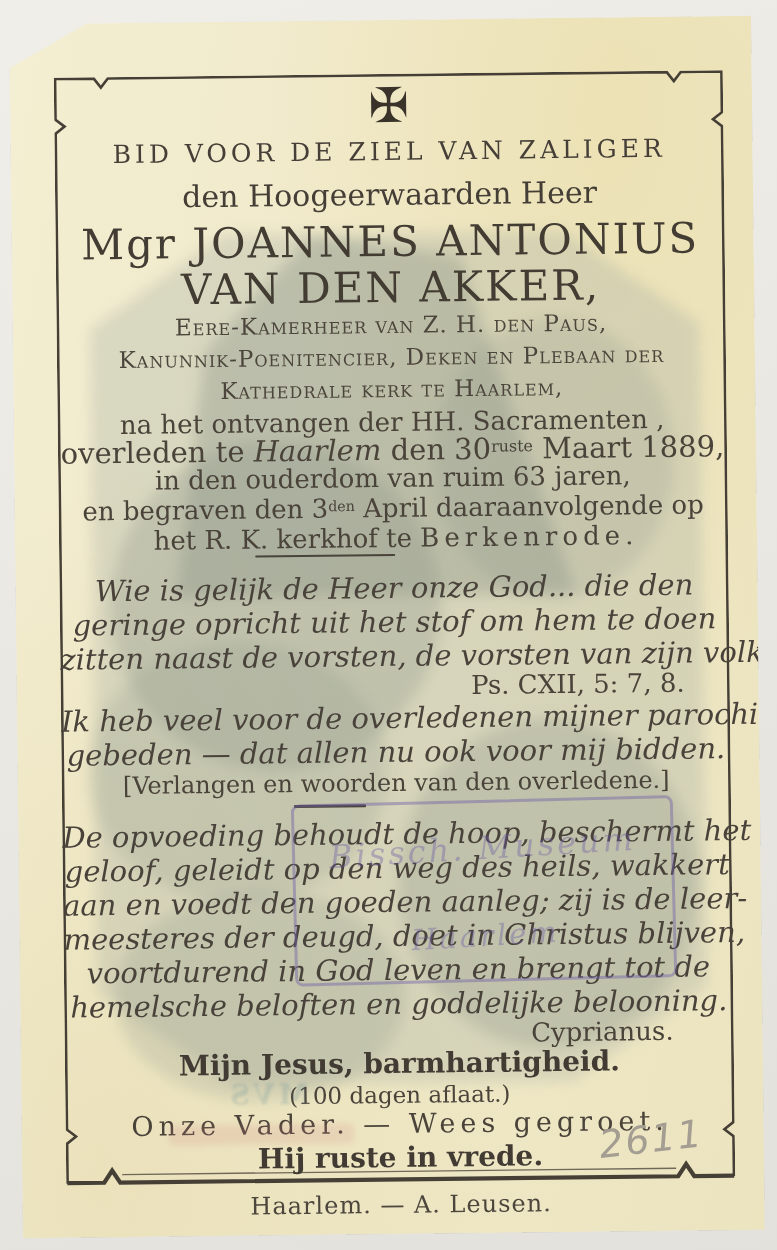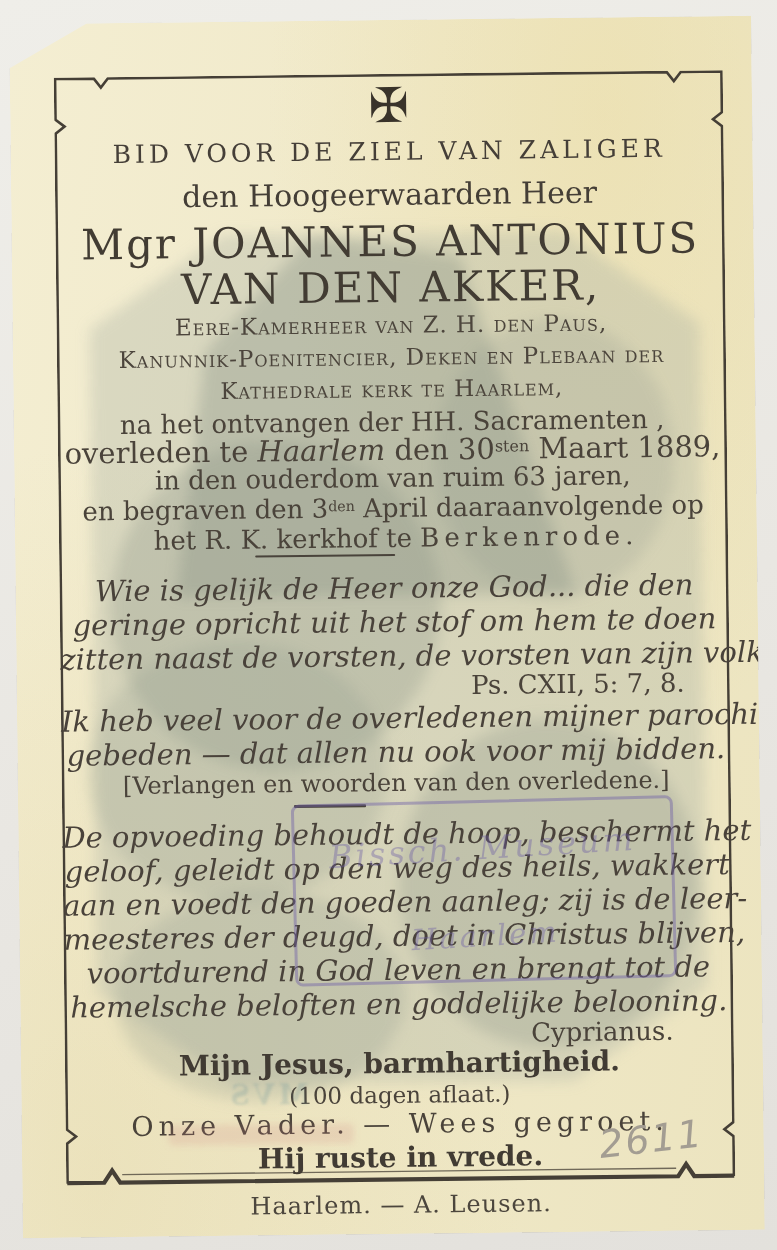--- a/index.html
+++ b/index.html
@@ -133,21 +133,21 @@
     <div class="line name" style="top:198px">Mgr JOANNES ANTONIUS</div>
     <div class="line name" style="top:244px">VAN DEN AKKER,</div>
 
     <div class="line title-sc" style="top:292px">Eere-Kamerheer van Z. H. den Paus,</div>
     <div class="line title-sc" style="top:324px">Kanunnik-Poenitencier, Deken en Plebaan der</div>
     <div class="line title-sc" style="top:356px">Kathedrale kerk te Haarlem,</div>
 
     <div class="line dn" style="top:388px">na het ontvangen der HH. Sacramenten ,</div>
 
     <div class="line dn-big" style="top:414px">
-      <span>overleden te </span><span class="ital">Haarlem</span><span> den 30</span><sup>sten</sup><span> Maart 1889,</span>
+      <span>overleden te </span><span class="ital">Haarlem</span><span> den 30</span><sup>ruste</sup><span> Maart 1889,</span>
     </div>
 
     <div class="line dn" style="top:444px">in den ouderdom van ruim 63 jaren,</div>
 
     <div class="line dn" style="top:474px">
       <span>en begraven den 3</span><sup>den</sup><span> April daaraanvolgende op</span>
     </div>
 
     <div class="line dn" style="top:504px">
       <span>het R. K. kerkhof te </span><span class="place-spaced">Berkenrode</span><span>.</span>

